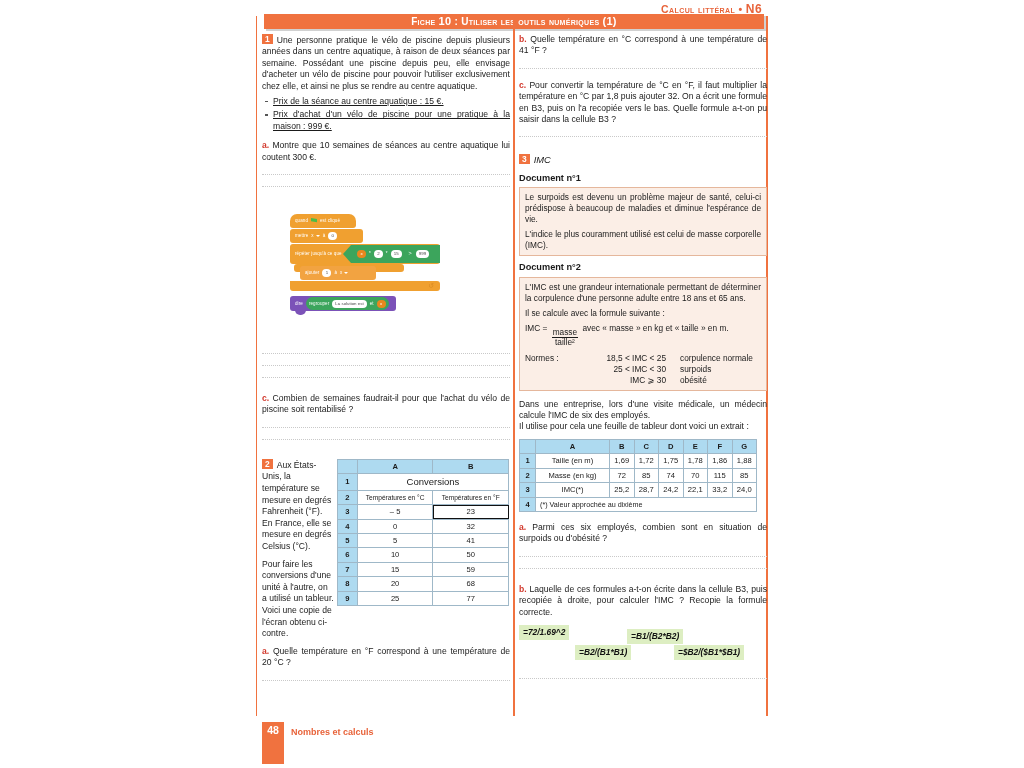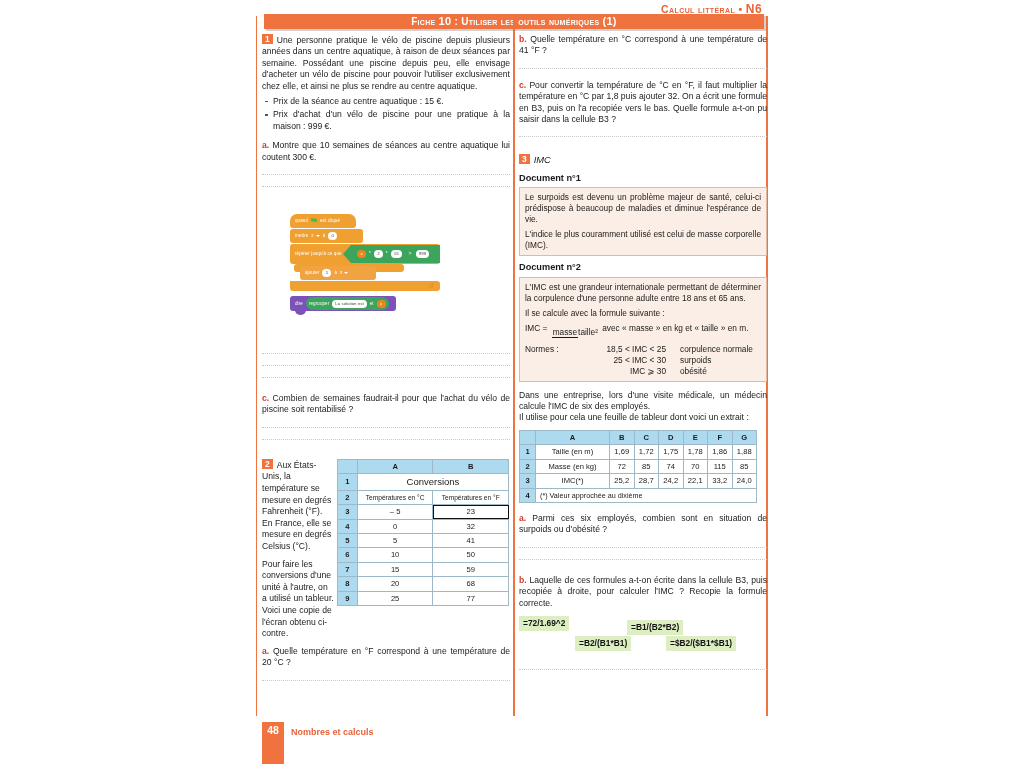--- a/index.html
+++ b/index.html
@@ -85,21 +85,21 @@
     background: #F0723F;
     color: #fff;
     font-weight: bold;
     font-size: 8.4px;
     line-height: 10px;
     padding: 0 3px;
     margin-right: 4px;
     vertical-align: 1px;
   }
   .q { color: #D23A2E; font-weight: bold; }
-  .bullets { margin: 4px 0 0 0; padding: 0; list-style: none; }
+  .bullets { margin: 4px 0 0 0; padding: 0; list-style: none; text-decoration: underline; }
   .bullets li {
     position: relative;
     padding-left: 11px;
     margin-bottom: 2px;
     text-align: justify;
   }
   .bullets li::before {
     content: "";
     position: absolute;
     left: 3px; top: 5px;
@@ -251,21 +251,21 @@
     border: 1px solid #E5B79C;
     padding: 4px 5px;
     font-size: 8.3px;
     line-height: 11px;
     text-align: justify;
   }
   .docbox p { margin: 0 0 4px; }
   .docbox p:last-child { margin-bottom: 0; }
   .frac {
     display: inline-flex;
-    flex-direction: row;
+    flex-direction: column;
     align-items: center;
     vertical-align: -4px;
     line-height: 9px;
     margin: 0 2px;
   }
   .frac .n { border-bottom: 1px solid #1b1b1b; padding: 0 1px; }
   .norms { display: flex; gap: 17px; }
   .norms .label { width: 42px; }
   .norms .rows { }
   .norms .r { display: flex; }
@@ -275,20 +275,21 @@
   
   .chips { position: relative; height: 42px; margin-top: 7px; }
   .chip {
     position: absolute;
     background: #DDEEC2;
     color: #111;
     font-weight: bold;
     font-size: 8.4px;
     padding: 2px 4px;
     white-space: nowrap;
+    font-style: italic;
   }
 
   
   .footer-num {
     position: absolute;
     left: 262px; top: 722px;
     width: 22px; height: 42px;
     background: #F0723F;
     color: #fff;
     font-weight: bold;
@@ -581,21 +582,21 @@
     <div class="dotline"></div>
     <div class="dotline"></div>
 
     <div class="spacer-4"></div>
     <p class="just"><span class="q">b.</span><span> Laquelle de ces formules a-t-on écrite dans la cellule B3, puis recopiée à droite, pour calculer l'IMC ? Recopie la formule correcte.</span></p>
 
     <div class="chips">
       <div class="chip" style="left:0; top:0;">=72/1.69^2</div>
       <div class="chip" style="left:108px; top:4px;">=B1/(B2*B2)</div>
       <div class="chip" style="left:56px; top:20px;">=B2/(B1*B1)</div>
-      <div class="chip" style="left:147px; top:20px;">=$B2/($B1*$B1)</div>
+      <div class="chip" style="left:155px; top:20px;">=$B2/($B1*$B1)</div>
     </div>
 
     <div class="dotline"></div>
   </div>
 
   <div class="footer-num">48</div>
   <div class="footer-txt">Nombres et calculs</div>
 
 </div>
 

